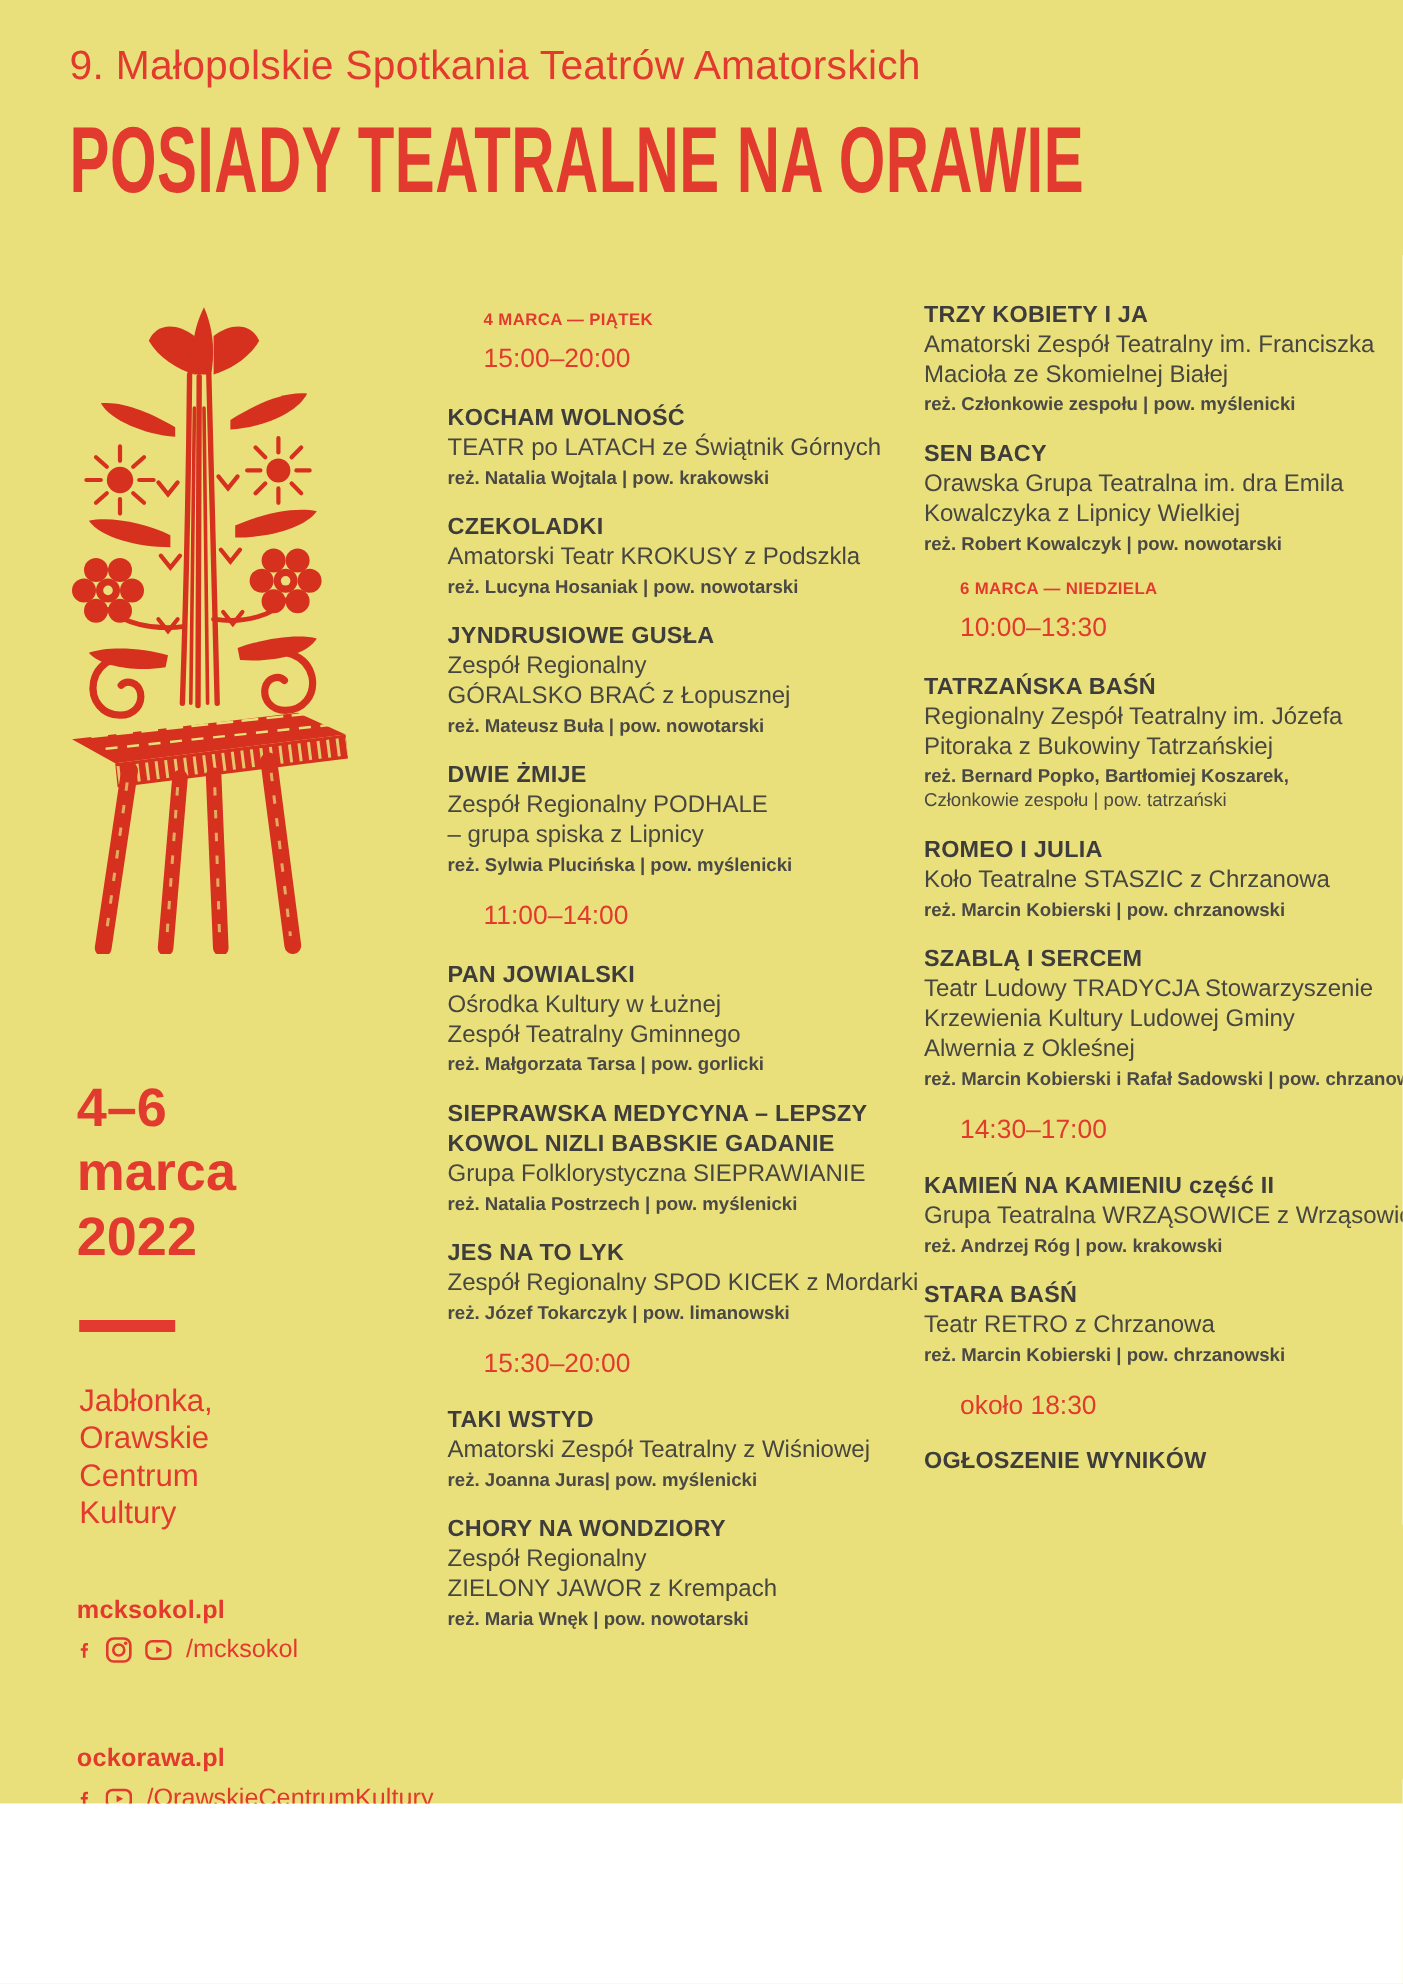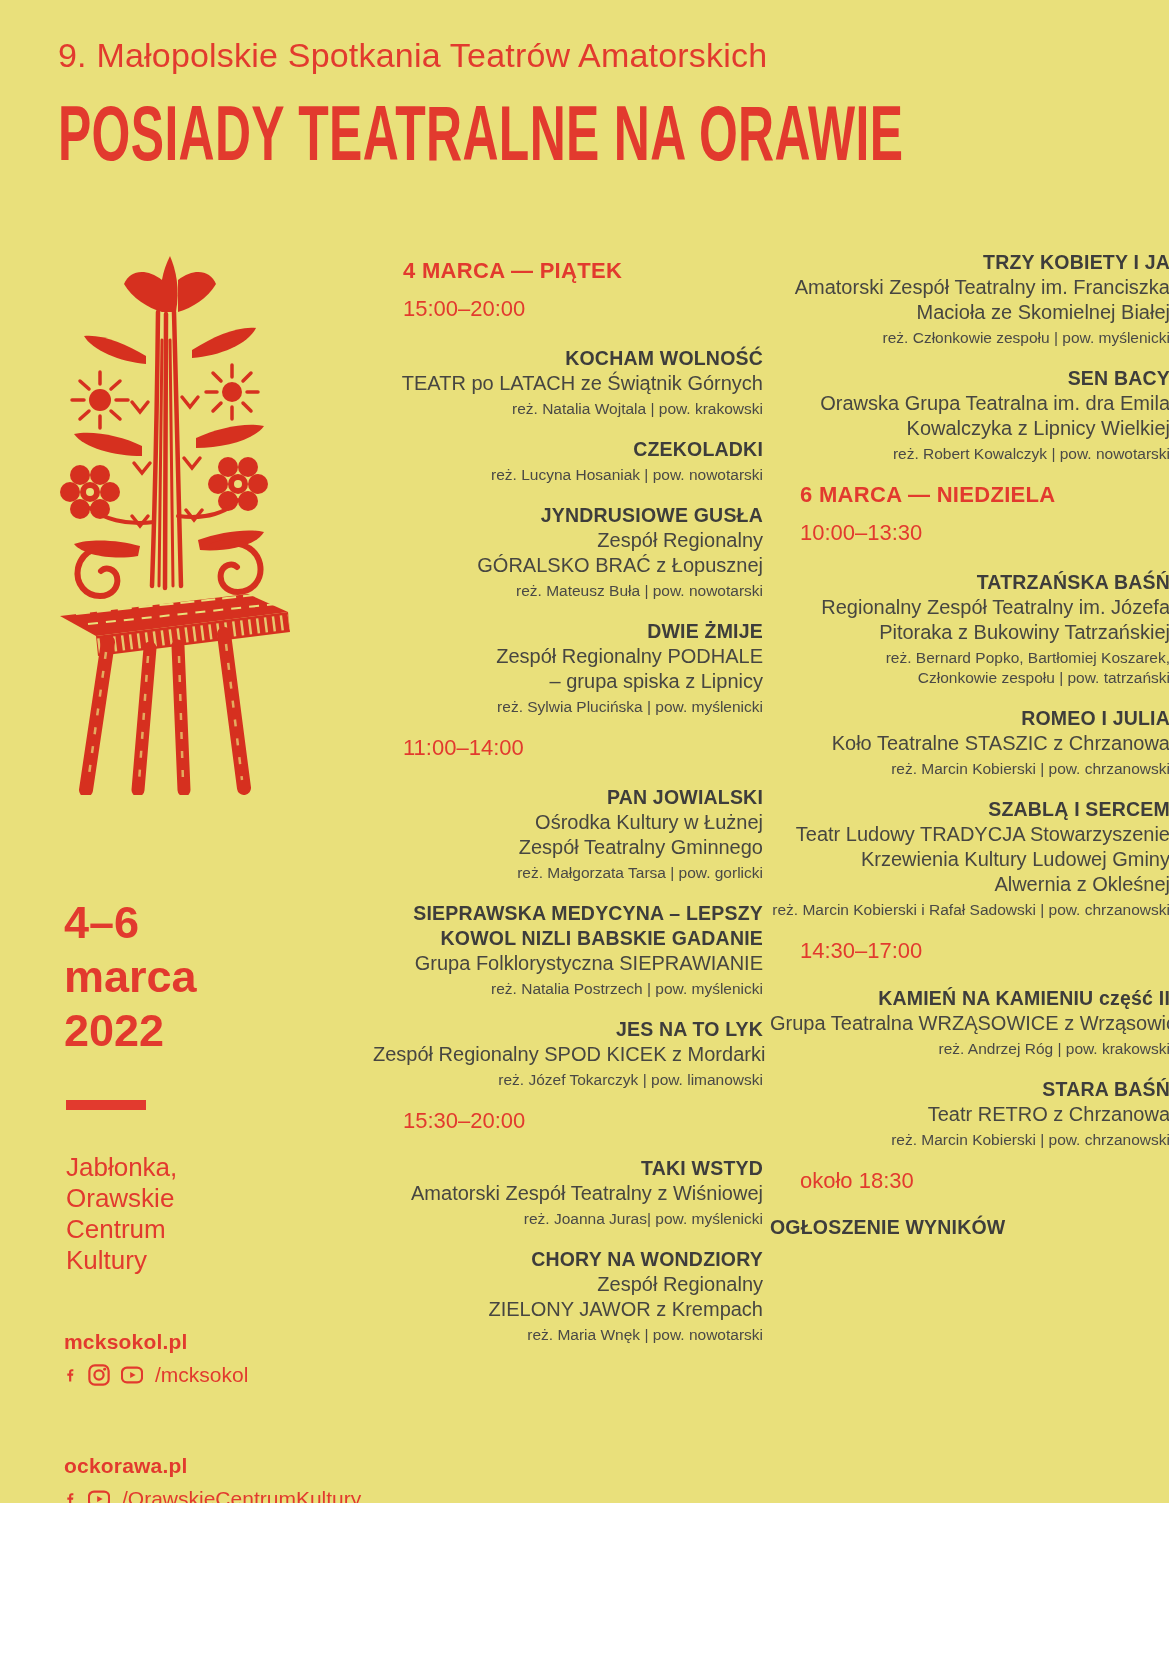--- a/index.html
+++ b/index.html
@@ -30,29 +30,29 @@
   .site-url{font-size:21px;font-weight:700;letter-spacing:.2px;}
   .social-row{display:flex;align-items:center;gap:11px;margin-top:9px;}
   .s-icon{width:22px;height:22px;display:block;color:var(--red);}
   .s-icon.fb{width:13px;}
   .handle{font-size:21px;color:var(--red);margin-left:1px;white-space:nowrap;}
 
   .col{position:absolute;top:250px;color:var(--ink);}
   .col1{left:373px;width:390px;}
   .col2{left:770px;width:400px;}
   .block-day{margin:8px 0 24px 30px;}
-  .day-title{font-size:22px;font-weight:700;color:var(--red);letter-spacing:.3px;white-space:nowrap;}
+  .day-title{font-size:14px;font-weight:700;color:var(--red);letter-spacing:.3px;white-space:nowrap;}
   .day-time{font-size:22px;color:var(--red);margin-top:12px;white-space:nowrap;}
   .block-time{margin:8px 0 22px 30px;font-size:22px;color:var(--red);white-space:nowrap;}
   .block-note{font-size:19.5px;font-weight:700;letter-spacing:.2px;white-space:nowrap;}
-  .play{margin-bottom:18px;text-align:right;}
+  .play{margin-bottom:18px;}
   .play-title{font-size:19.5px;font-weight:700;line-height:25px;letter-spacing:.2px;white-space:nowrap;}
   .play-co{font-size:20px;line-height:25px;color:#474641;white-space:nowrap;}
   .play-credit{font-size:15.5px;line-height:20px;color:#4a4946;white-space:nowrap;}
-  .play-credit-first{margin-top:3px;}
+  .play-credit-first{margin-top:3px;font-weight:bold;}
 </style>
 </head>
 <body>
 
 <div class="canvas">
   <div class="poster">
 
     <div class="kicker">9. Małopolskie Spotkania Teatrów Amatorskich</div>
     <div class="title">
       <span class="title-inner">POSIADY TEATRALNE NA ORAWIE</span>
@@ -197,20 +197,21 @@
           <div class="day-title">4 MARCA — PIĄTEK</div>
           <div class="day-time">15:00–20:00</div>
         </div>
         <div class="play">
           <div class="play-title">KOCHAM WOLNOŚĆ</div>
           <div class="play-co">TEATR po LATACH ze Świątnik Górnych</div>
           <div class="play-credit play-credit-first">reż. Natalia Wojtala | pow. krakowski</div>
         </div>
         <div class="play">
           <div class="play-title">CZEKOLADKI</div>
+          <div class="play-co">Amatorski Teatr KROKUSY z Podszkla</div>
           <div class="play-credit play-credit-first">reż. Lucyna Hosaniak | pow. nowotarski</div>
         </div>
         <div class="play">
           <div class="play-title">JYNDRUSIOWE GUSŁA</div>
           <div class="play-co">Zespół Regionalny</div>
           <div class="play-co">GÓRALSKO BRAĆ z Łopusznej</div>
           <div class="play-credit play-credit-first">reż. Mateusz Buła | pow. nowotarski</div>
         </div>
         <div class="play">
           <div class="play-title">DWIE ŻMIJE</div>

